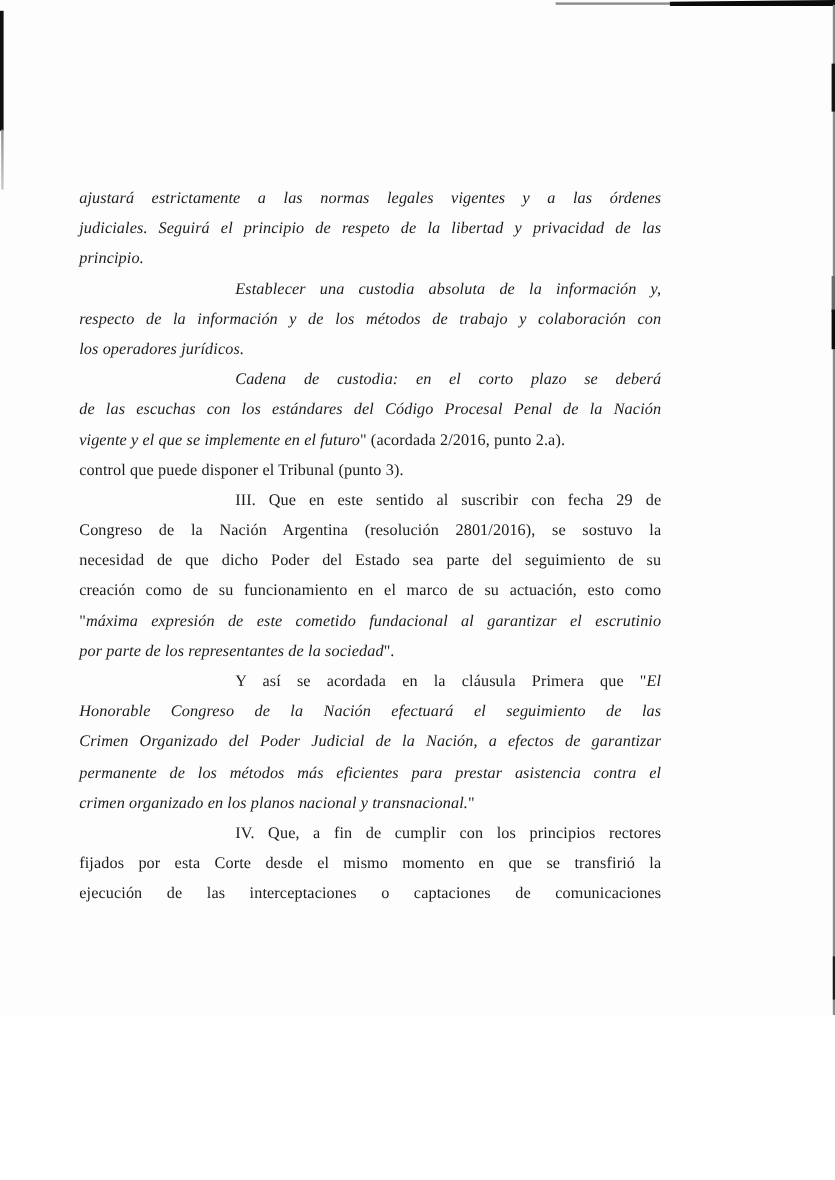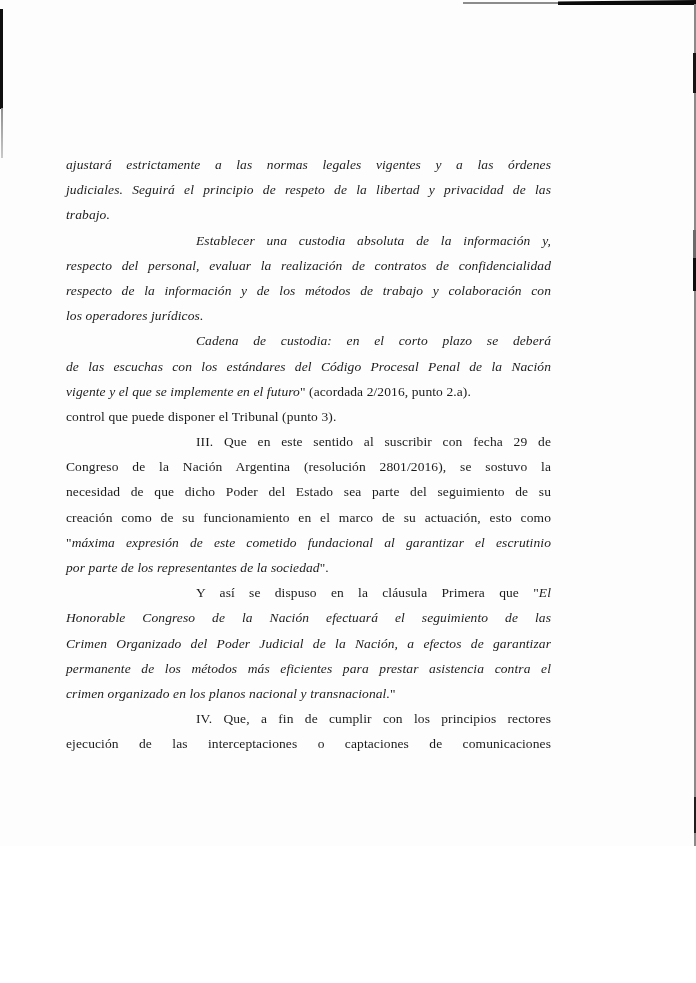--- a/index.html
+++ b/index.html
@@ -83,36 +83,36 @@
   <div class="mark mark-topright-gray"></div>
   <div class="mark mark-topright-black"></div>
   <div class="mark mark-right-gray"></div>
   <div class="mark mark-right-d1"></div>
   <div class="mark mark-right-d2a"></div>
   <div class="mark mark-right-d2b"></div>
   <div class="mark mark-right-d3"></div>
   <div class="textblock" style="color: rgb(27, 27, 27);">
       <div class="line"><span class="it">ajustará estrictamente a las normas legales vigentes y a las órdenes</span></div>
       <div class="line"><span class="it">judiciales. Seguirá el principio de respeto de la libertad y privacidad de las</span></div>
-      <div class="line last"><span class="it">trabajo.</span></div>
+      <div class="line last"><span class="it">principio.</span></div>
       <div class="line indent"><span class="it">Establecer una custodia absoluta de la información y,</span></div>
-      <div class="line"><span class="it">respecto del personal, evaluar la realización de contratos de confidencialidad</span></div>
       <div class="line"><span class="it">respecto de la información y de los métodos de trabajo y colaboración con</span></div>
       <div class="line last"><span class="it">los operadores jurídicos.</span></div>
       <div class="line indent"><span class="it">Cadena de custodia: en el corto plazo se deberá</span></div>
       <div class="line"><span class="it">de las escuchas con los estándares del Código Procesal Penal de la Nación</span></div>
       <div class="line last"><span class="it">vigente y el que se implemente en el futuro</span><span class="rm">" (acordada 2/2016, punto 2.a).</span></div>
       <div class="line last"><span class="rm">control que puede disponer el Tribunal (punto 3).</span></div>
       <div class="line indent"><span class="rm">III. Que en este sentido al suscribir con fecha 29 de</span></div>
       <div class="line"><span class="rm">Congreso de la Nación Argentina (resolución 2801/2016), se sostuvo la</span></div>
       <div class="line"><span class="rm">necesidad de que dicho Poder del Estado sea parte del seguimiento de su</span></div>
       <div class="line"><span class="rm">creación como de su funcionamiento en el marco de su actuación, esto como</span></div>
       <div class="line"><span class="rm">"</span><span class="it">máxima expresión de este cometido fundacional al garantizar el escrutinio</span></div>
       <div class="line last"><span class="it">por parte de los representantes de la sociedad</span><span class="rm">".</span></div>
-      <div class="line indent"><span class="rm">Y así se dispuso en la cláusula Primera que "</span><span class="it">El</span></div>
+      <div class="line indent"><span class="rm">Y así se acordada en la cláusula Primera que "</span><span class="it">El</span></div>
       <div class="line"><span class="it">Honorable Congreso de la Nación efectuará el seguimiento de las</span></div>
       <div class="line"><span class="it">Crimen Organizado del Poder Judicial de la Nación, a efectos de garantizar</span></div>
       <div class="line"><span class="it">permanente de los métodos más eficientes para prestar asistencia contra el</span></div>
       <div class="line last"><span class="it">crimen organizado en los planos nacional y transnacional.</span><span class="rm">"</span></div>
       <div class="line indent"><span class="rm">IV. Que, a fin de cumplir con los principios rectores</span></div>
+      <div class="line"><span class="rm">fijados por esta Corte desde el mismo momento en que se transfirió la</span></div>
       <div class="line"><span class="rm">ejecución de las interceptaciones o captaciones de comunicaciones</span></div>
     </div>
 </div>
 
 </body></html>

